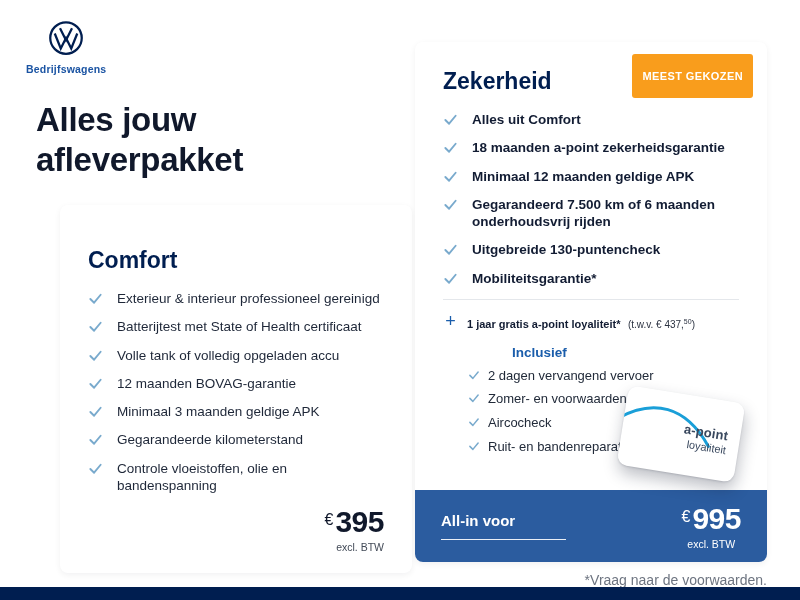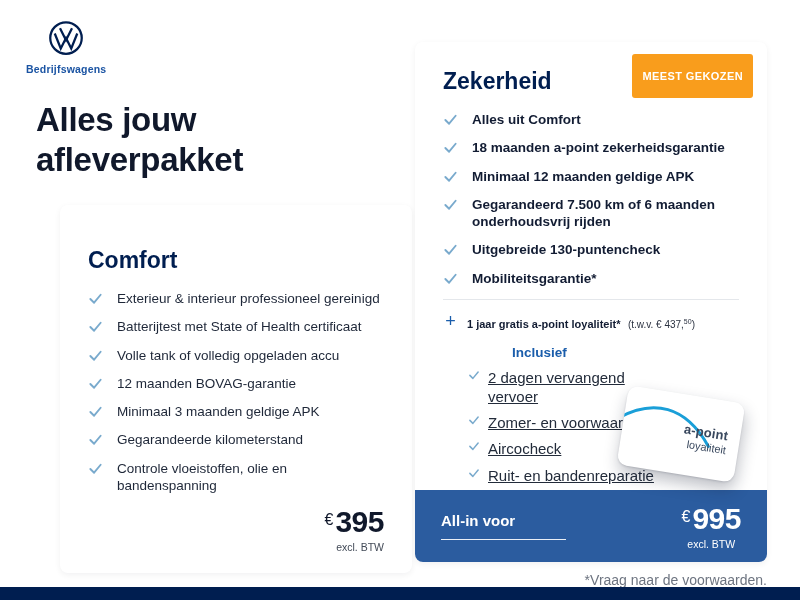--- a/index.html
+++ b/index.html
@@ -57,21 +57,21 @@
   .bonus { display:flex; gap:9px; align-items:flex-start; white-space:nowrap; margin-right:-14px; }
   .plus { color:#1a5dab; font-size:18px; line-height:14px; width:15px; flex:0 0 15px; text-align:center; font-weight:400; }
   .bonus-label { font-size:11px; font-weight:700; color:#121c33; }
   .bonus-value { font-size:10px; color:#2a3140; margin-left:3px; }
   .bonus-value sup { font-size:7px; }
   .inclusief-label { margin:13px 0 8px 25px; font-size:13.5px; font-weight:700; color:#1a5dab;padding-left:44px; }
   ul.sub-features { list-style:none; margin-left:25px; width:195px; }
   ul.sub-features li { display:flex; gap:8px; align-items:flex-start; margin-bottom:7px; }
   ul.sub-features .check { flex:0 0 12px; width:12px; height:12px; margin-top:1px; }
   ul.sub-features .check svg { width:12px; height:12px; }
-  ul.sub-features .feat-text { font-size:15px; font-weight:400; color:#222b3a;text-decoration:underline; }
+  ul.sub-features .feat-text { font-size:13px; font-weight:400; color:#222b3a; }
 
   
   .loyalty-card {
     position:absolute; left:207px; top:352px; width:118px; height:80px;
     background:#ffffff; border-radius:10px; transform:rotate(9deg);
     box-shadow:2px 8px 16px rgba(20,30,50,.28), 0 1px 2px rgba(20,30,50,.15);
     z-index:3; overflow:hidden;
   }
   .loyalty-arc { position:absolute; left:0; top:0; }
   .loyalty-text { position:absolute; right:12px; top:27px; text-align:right; line-height:1.2; color:#39485e; }

